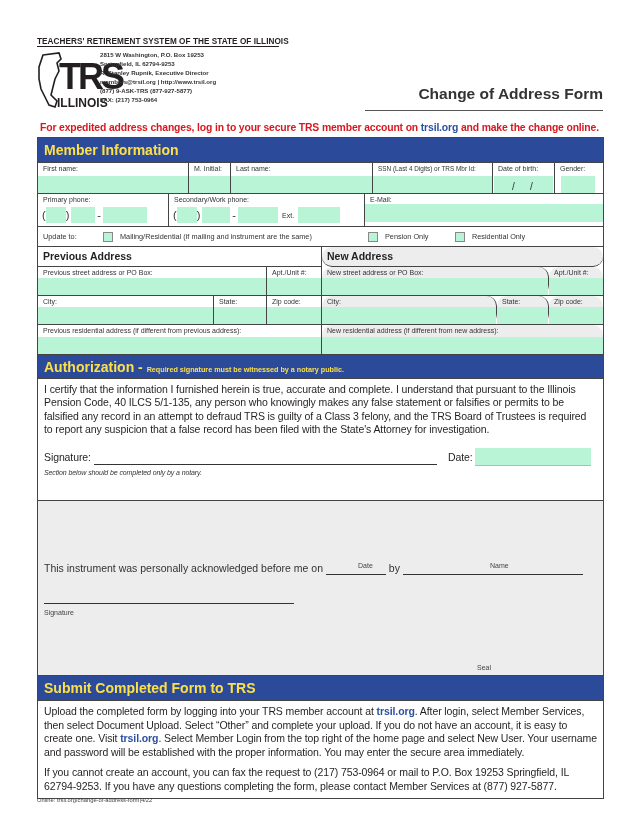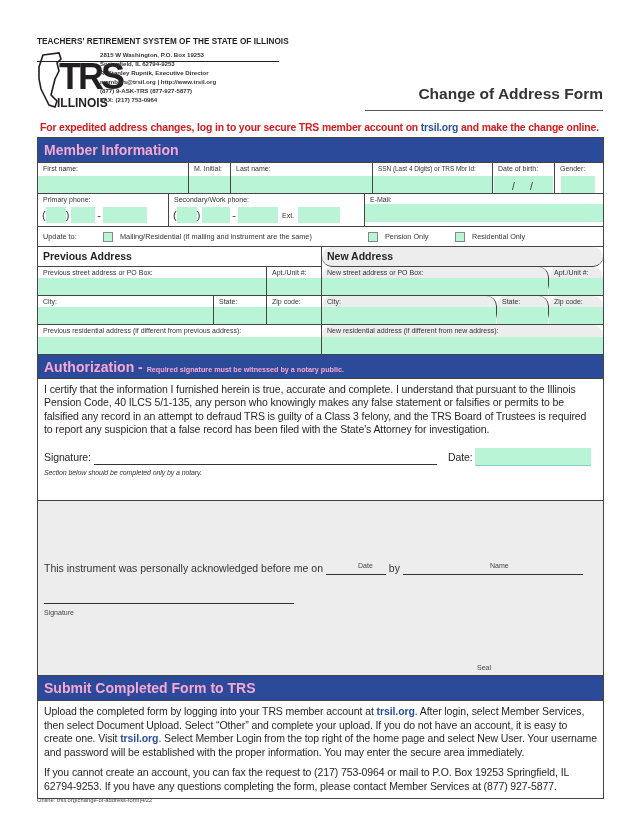--- a/index.html
+++ b/index.html
@@ -1,31 +1,31 @@
 <!DOCTYPE html>
 <html><head>
 <meta charset="utf-8">
 <style>
   * { box-sizing: border-box; margin: 0; padding: 0; }
   html, body { width: 640px; height: 828px; background: #ffffff; }
   body { font-family: "Liberation Sans", "DejaVu Sans", sans-serif; color: #231f20; position: relative; overflow: hidden; }
 
   .header { position: absolute; left: 37px; top: 37px; width: 566px; height: 75px; }
-  .org-name { position: absolute; left: 0; top: 0; font-size: 8.2px; font-weight: bold; letter-spacing: 0.05px; border-bottom: 1.5px solid #231f20; padding-bottom: 15px; width: 242px; white-space: nowrap; }
+  .org-name { position: absolute; left: 0; top: 0; font-size: 8.2px; font-weight: bold; letter-spacing: 0.05px; border-bottom: 1.5px solid #231f20; padding-bottom: 0; width: 242px; white-space: nowrap; }
   .logo { position: absolute; left: 0; top: 12px; width: 92px; height: 60px; }
   .addr { position: absolute; left: 63px; top: 13px; font-size: 6.1px; line-height: 9.1px; font-weight: bold; color: #333; }
   .addr div { white-space: nowrap; }
   .form-title { position: absolute; right: 0; top: 48px; font-size: 15.5px; font-weight: bold; color: #333; }
   .header-rule { position: absolute; left: 328px; right: 0; top: 73px; border-top: 1px solid #555; }
 
   .promo { position: absolute; left: 40px; top: 122px; font-size: 10.4px; font-weight: bold; color: #d7191f; white-space: nowrap; letter-spacing: -0.15px; text-align: center; }
   .promo .link { color: #2b4fa1; }
 
   .form { position: absolute; left: 37px; top: 137px; width: 567px; border: 1.5px solid #444; }
-  .section-bar { background: #2c4a9a; color: #f9a8d4; font-weight: bold; height: 25px; line-height: 25px; padding-left: 6px; font-size: 14px; border-bottom: 1.5px solid #444; }
+  .section-bar { background: #2c4a9a; color: #fde047; font-weight: bold; height: 25px; line-height: 25px; padding-left: 6px; font-size: 14px; border-bottom: 1.5px solid #444; }
   .section-bar .sub { font-size: 7.2px; }
 
   .row { display: flex; border-bottom: 1.5px solid #444; }
   .cell { position: relative; border-right: 1.5px solid #444; }
   .cell:last-child { border-right: none; }
   .lbl { font-size: 7px; color: #333; padding: 2px 5px 0 5px; height: 11px; white-space: nowrap; }
   .fill { background: #baf4d7; }
   .gray { background: #ededed; border-radius: 10px; }
 
   .r-member { height: 31px; }

